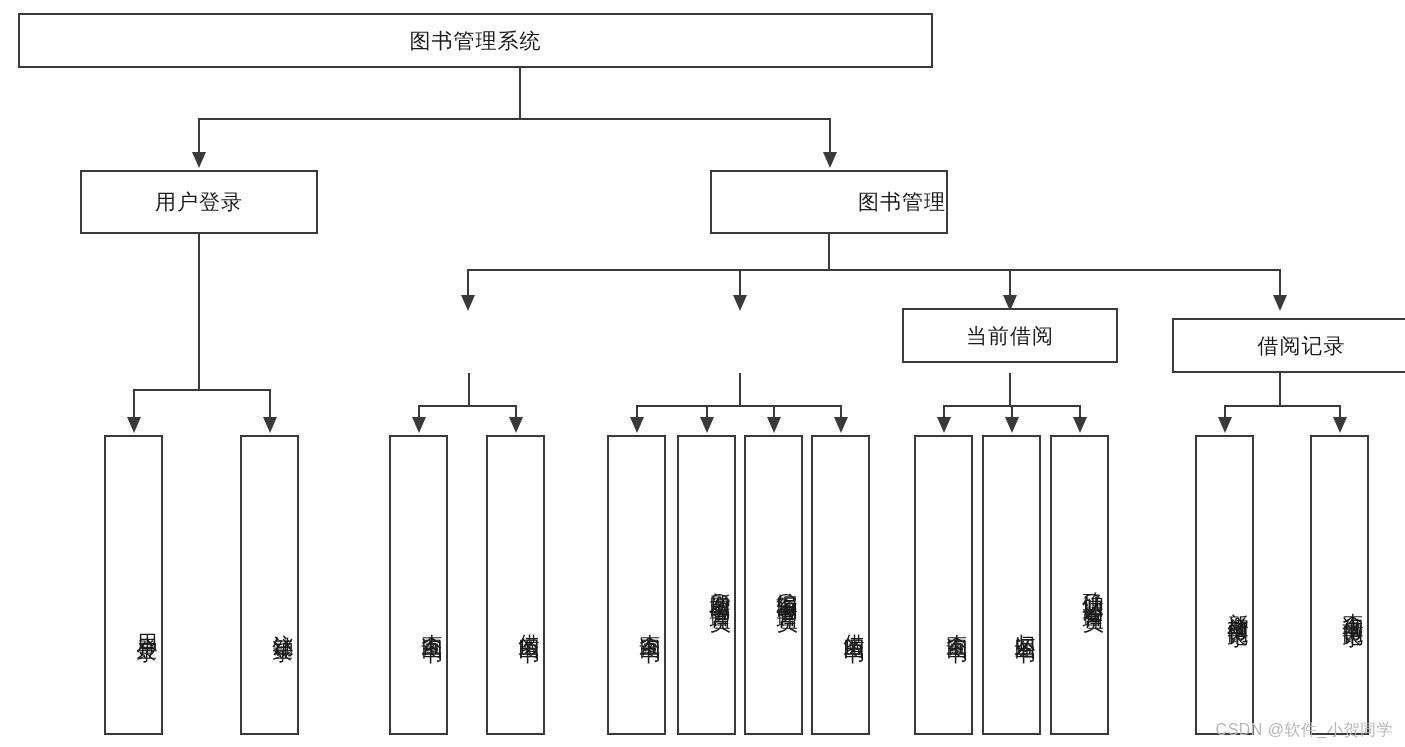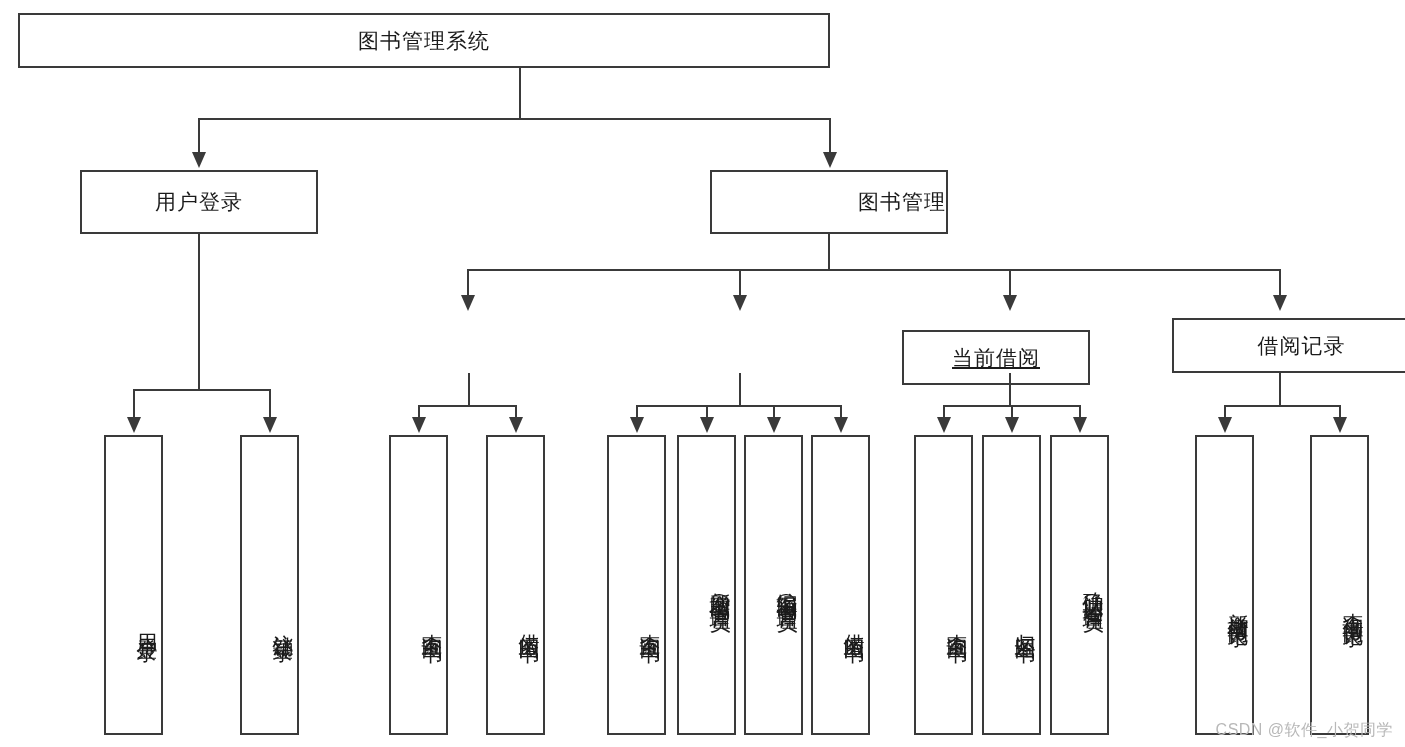--- a/index.html
+++ b/index.html
@@ -67,21 +67,21 @@
     letter-spacing: 0.5px;
     white-space: nowrap;
     pointer-events: none;
   }
 </style>
 </head>
 <body>
 
 <div id="canvas">
 
-  <div class="node horiz" style="left:18px; top:13px; width:812px; height:55px;">
+  <div class="node horiz" style="left:18px; top:13px; width:915px; height:55px;">
     <span>图书管理系统</span>
   </div>
 
   <div class="link v" style="left:519px; top:68px; height:50px;"></div>
   <div class="link h" style="left:198px; top:118px; width:633px;"></div>
   <div class="link v" style="left:198px; top:118px; height:36px;"></div>
   <div class="arrow" style="left:192px; top:152px;"></div>
   <div class="link v" style="left:829px; top:118px; height:36px;"></div>
   <div class="arrow" style="left:823px; top:152px;"></div>
 
@@ -103,21 +103,21 @@
   <div class="link h" style="left:467px; top:269px; width:812px;"></div>
   <div class="link v" style="left:467px; top:269px; height:28px;"></div>
   <div class="arrow" style="left:461px; top:295px;"></div>
   <div class="link v" style="left:739px; top:269px; height:28px;"></div>
   <div class="arrow" style="left:733px; top:295px;"></div>
   <div class="link v" style="left:1009px; top:269px; height:28px;"></div>
   <div class="arrow" style="left:1003px; top:295px;"></div>
   <div class="link v" style="left:1279px; top:269px; height:28px;"></div>
   <div class="arrow" style="left:1273px; top:295px;"></div>
 
-  <div class="node horiz" style="left:902px; top:330px; width:188px; height:55px;text-decoration:underline;">
+  <div class="node horiz" style="left:902px; top:308px; width:216px; height:55px;">
     <span>当前借阅</span>
   </div>
   <div class="node horiz" style="left:1172px; top:318px; width:259px; height:55px;justify-content:center;">
     <span>借阅记录</span>
   </div>
 
   <div class="link v" style="left:468px; top:373px; height:32px;"></div>
   <div class="link h" style="left:418px; top:405px; width:99px;"></div>
   <div class="link v" style="left:418px; top:405px; height:14px;"></div>
   <div class="arrow" style="left:412px; top:417px;"></div>

